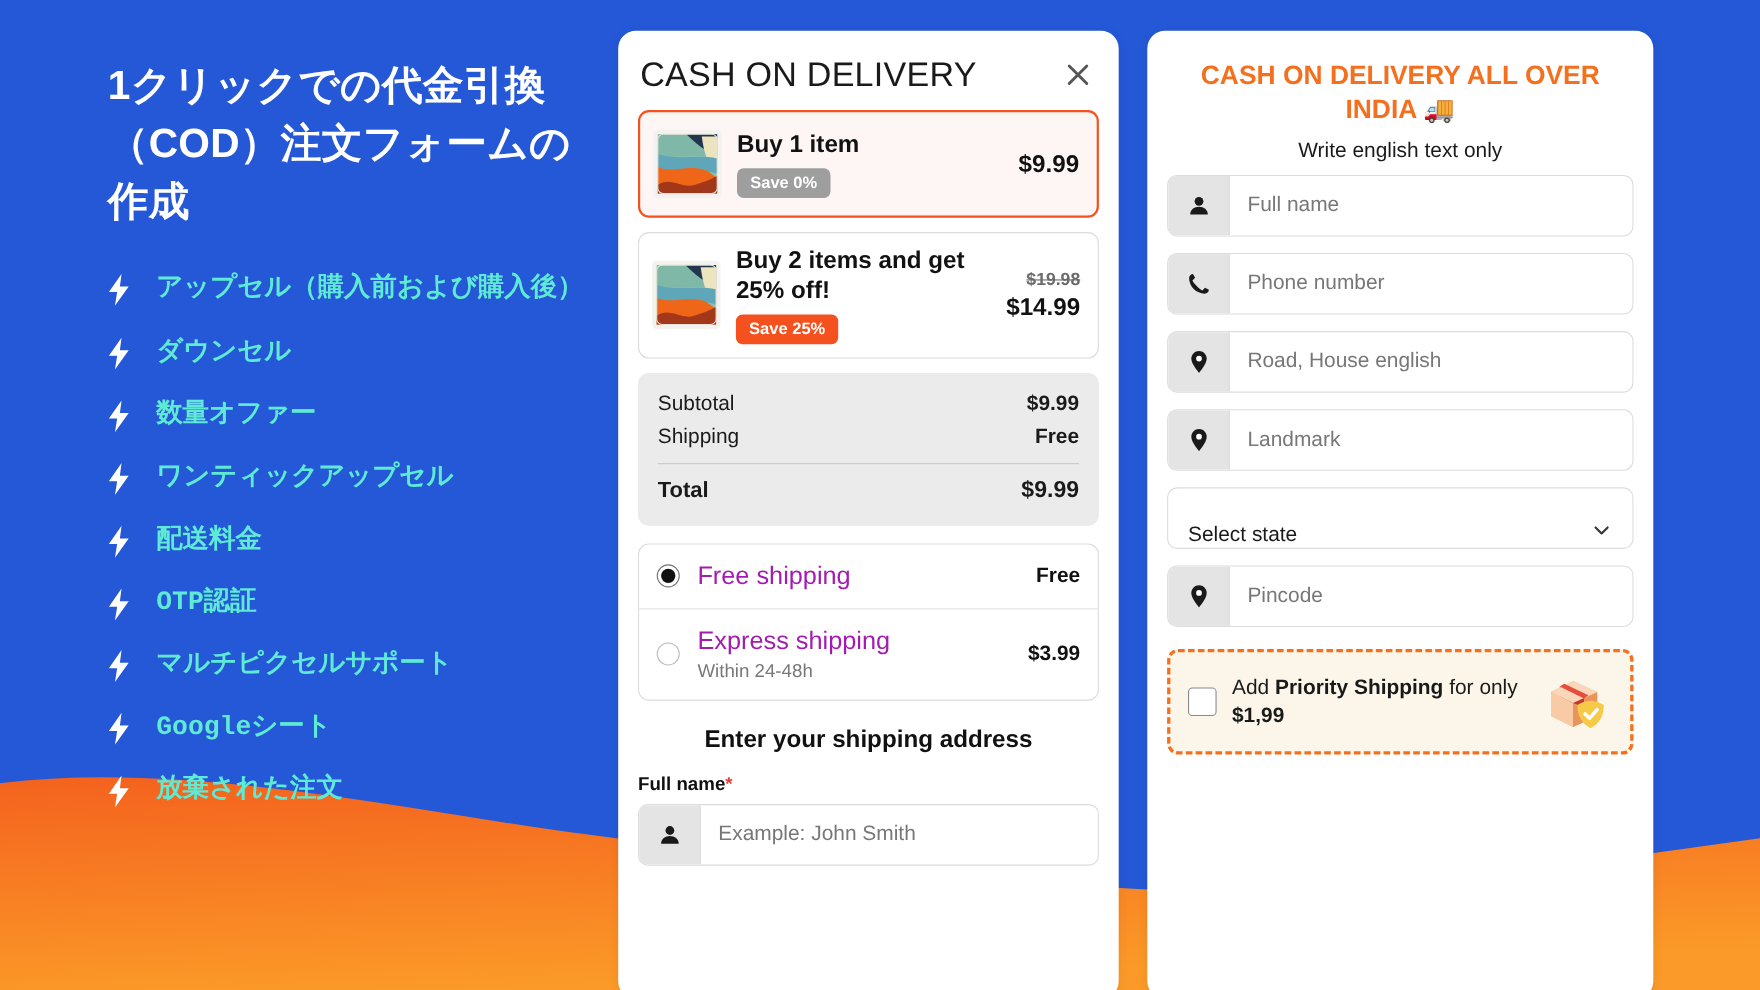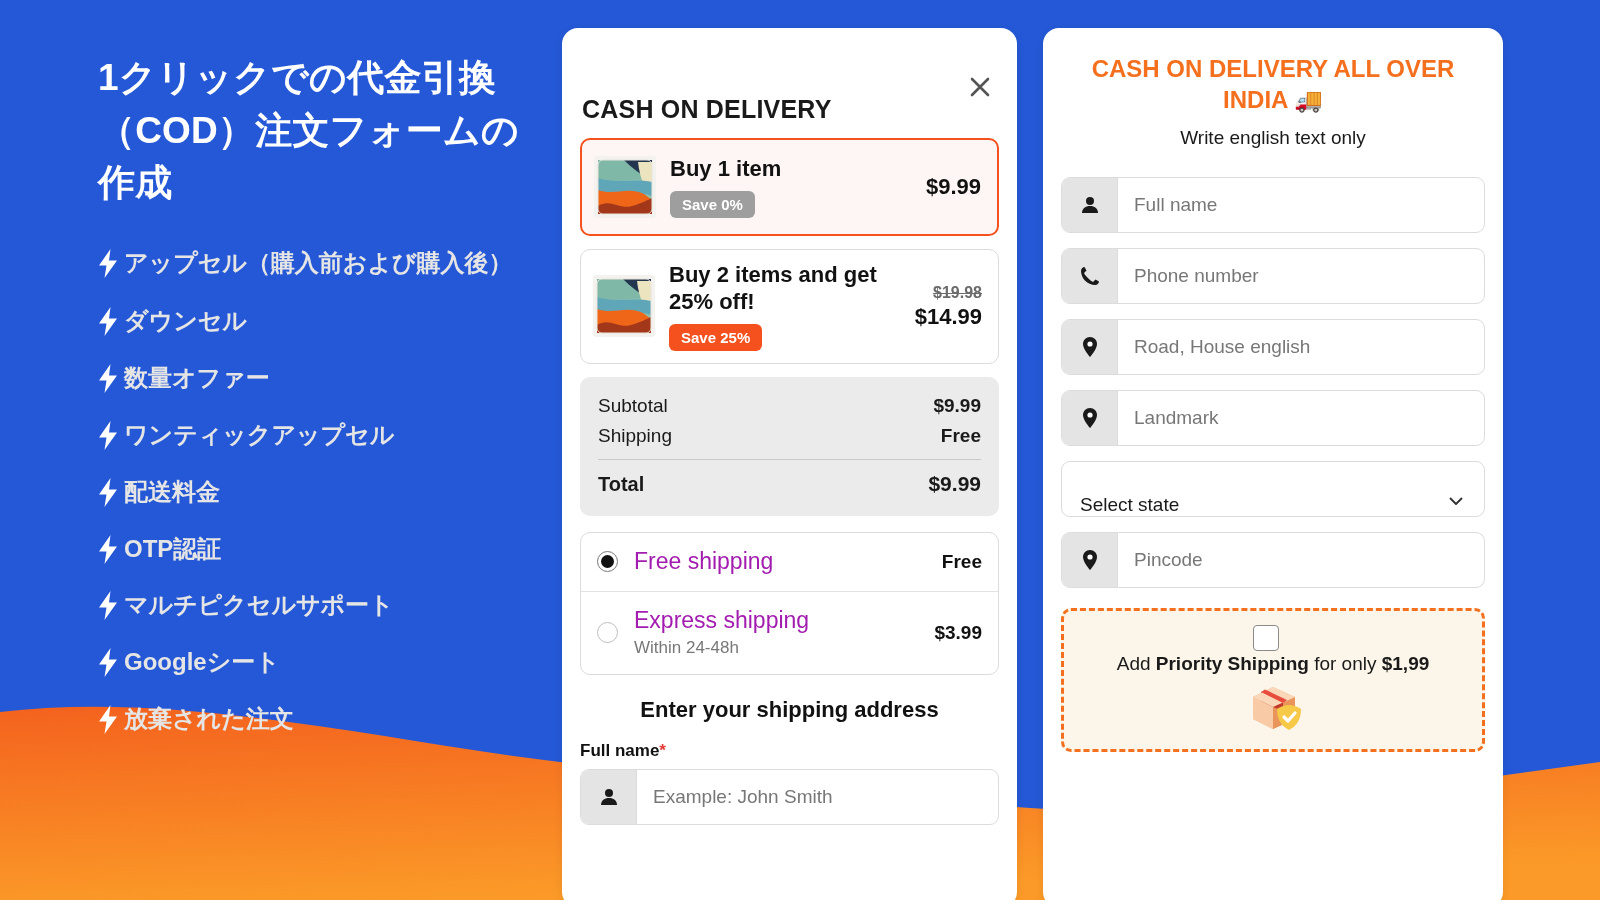--- a/index.html
+++ b/index.html
@@ -49,26 +49,27 @@
     letter-spacing: 0.2px;
     margin-bottom: 36px;
     white-space: pre-line;
   }
 
   .feature-list { list-style: none; }
 
   .feature-item {
     display: flex;
     align-items: flex-start;
-    gap: 6px;
+    gap: 24px;
     margin-bottom: 22px;
-    color: #e5e5e5;
+    color: #5eead4;
     font-size: 24px;
     font-weight: bold;
     line-height: 1.45;
+    font-family: Liberation Mono, monospace;
   }
   .feature-item.tall { margin-bottom: 24px; }
 
   .bolt {
     flex: 0 0 auto;
     width: 20px;
     height: 29px;
     margin-top: 3px;
   }
   .bolt svg { display: block; }
@@ -103,25 +104,24 @@
 
   
   .mid-header {
     display: flex;
     align-items: center;
     justify-content: space-between;
     padding: 0 4px 0 2px;
     margin-bottom: 14px;
   }
   .mid-title {
-    font-size: 25px;
-    font-weight: bold;
+    font-size: 31px;
+    font-weight: normal;
     color: #1a1a1a;
     letter-spacing: 0.2px;
-    margin-top: 45px;
   }
   .close-btn {
     width: 30px;
     height: 30px;
     display: flex;
     align-items: center;
     justify-content: center;
     cursor: pointer;
   }
 
@@ -309,21 +309,21 @@
     font-weight: bold;
     line-height: 1.28;
     padding: 0 8px;
     margin-bottom: 12px;
   }
   .truck { font-size: 23px; }
   .right-sub {
     text-align: center;
     font-size: 19px;
     color: #1a1a1a;
-    margin-bottom: 28px;
+    margin-bottom: 10px;
   }
 
   .rfield { margin-bottom: 15px; }
 
   .select-row {
     display: flex;
     align-items: flex-end;
     justify-content: space-between;
     border: 1px solid #dcdcdc;
     border-radius: 9px;
@@ -337,21 +337,20 @@
 
   .priority {
     border: 3px dashed #F4701E;
     border-radius: 10px;
     background: #FBF6E9;
     display: flex;
     align-items: center;
     padding: 14px 16px;
     margin-top: 20px;
     min-height: 96px;
-    flex-direction: column;
   }
   .checkbox {
     flex: 0 0 auto;
     width: 26px; height: 26px;
     border: 1.5px solid #8a8a8a;
     border-radius: 4px;
     background: #fff;
     margin-right: 14px;
     cursor: pointer;
   }

